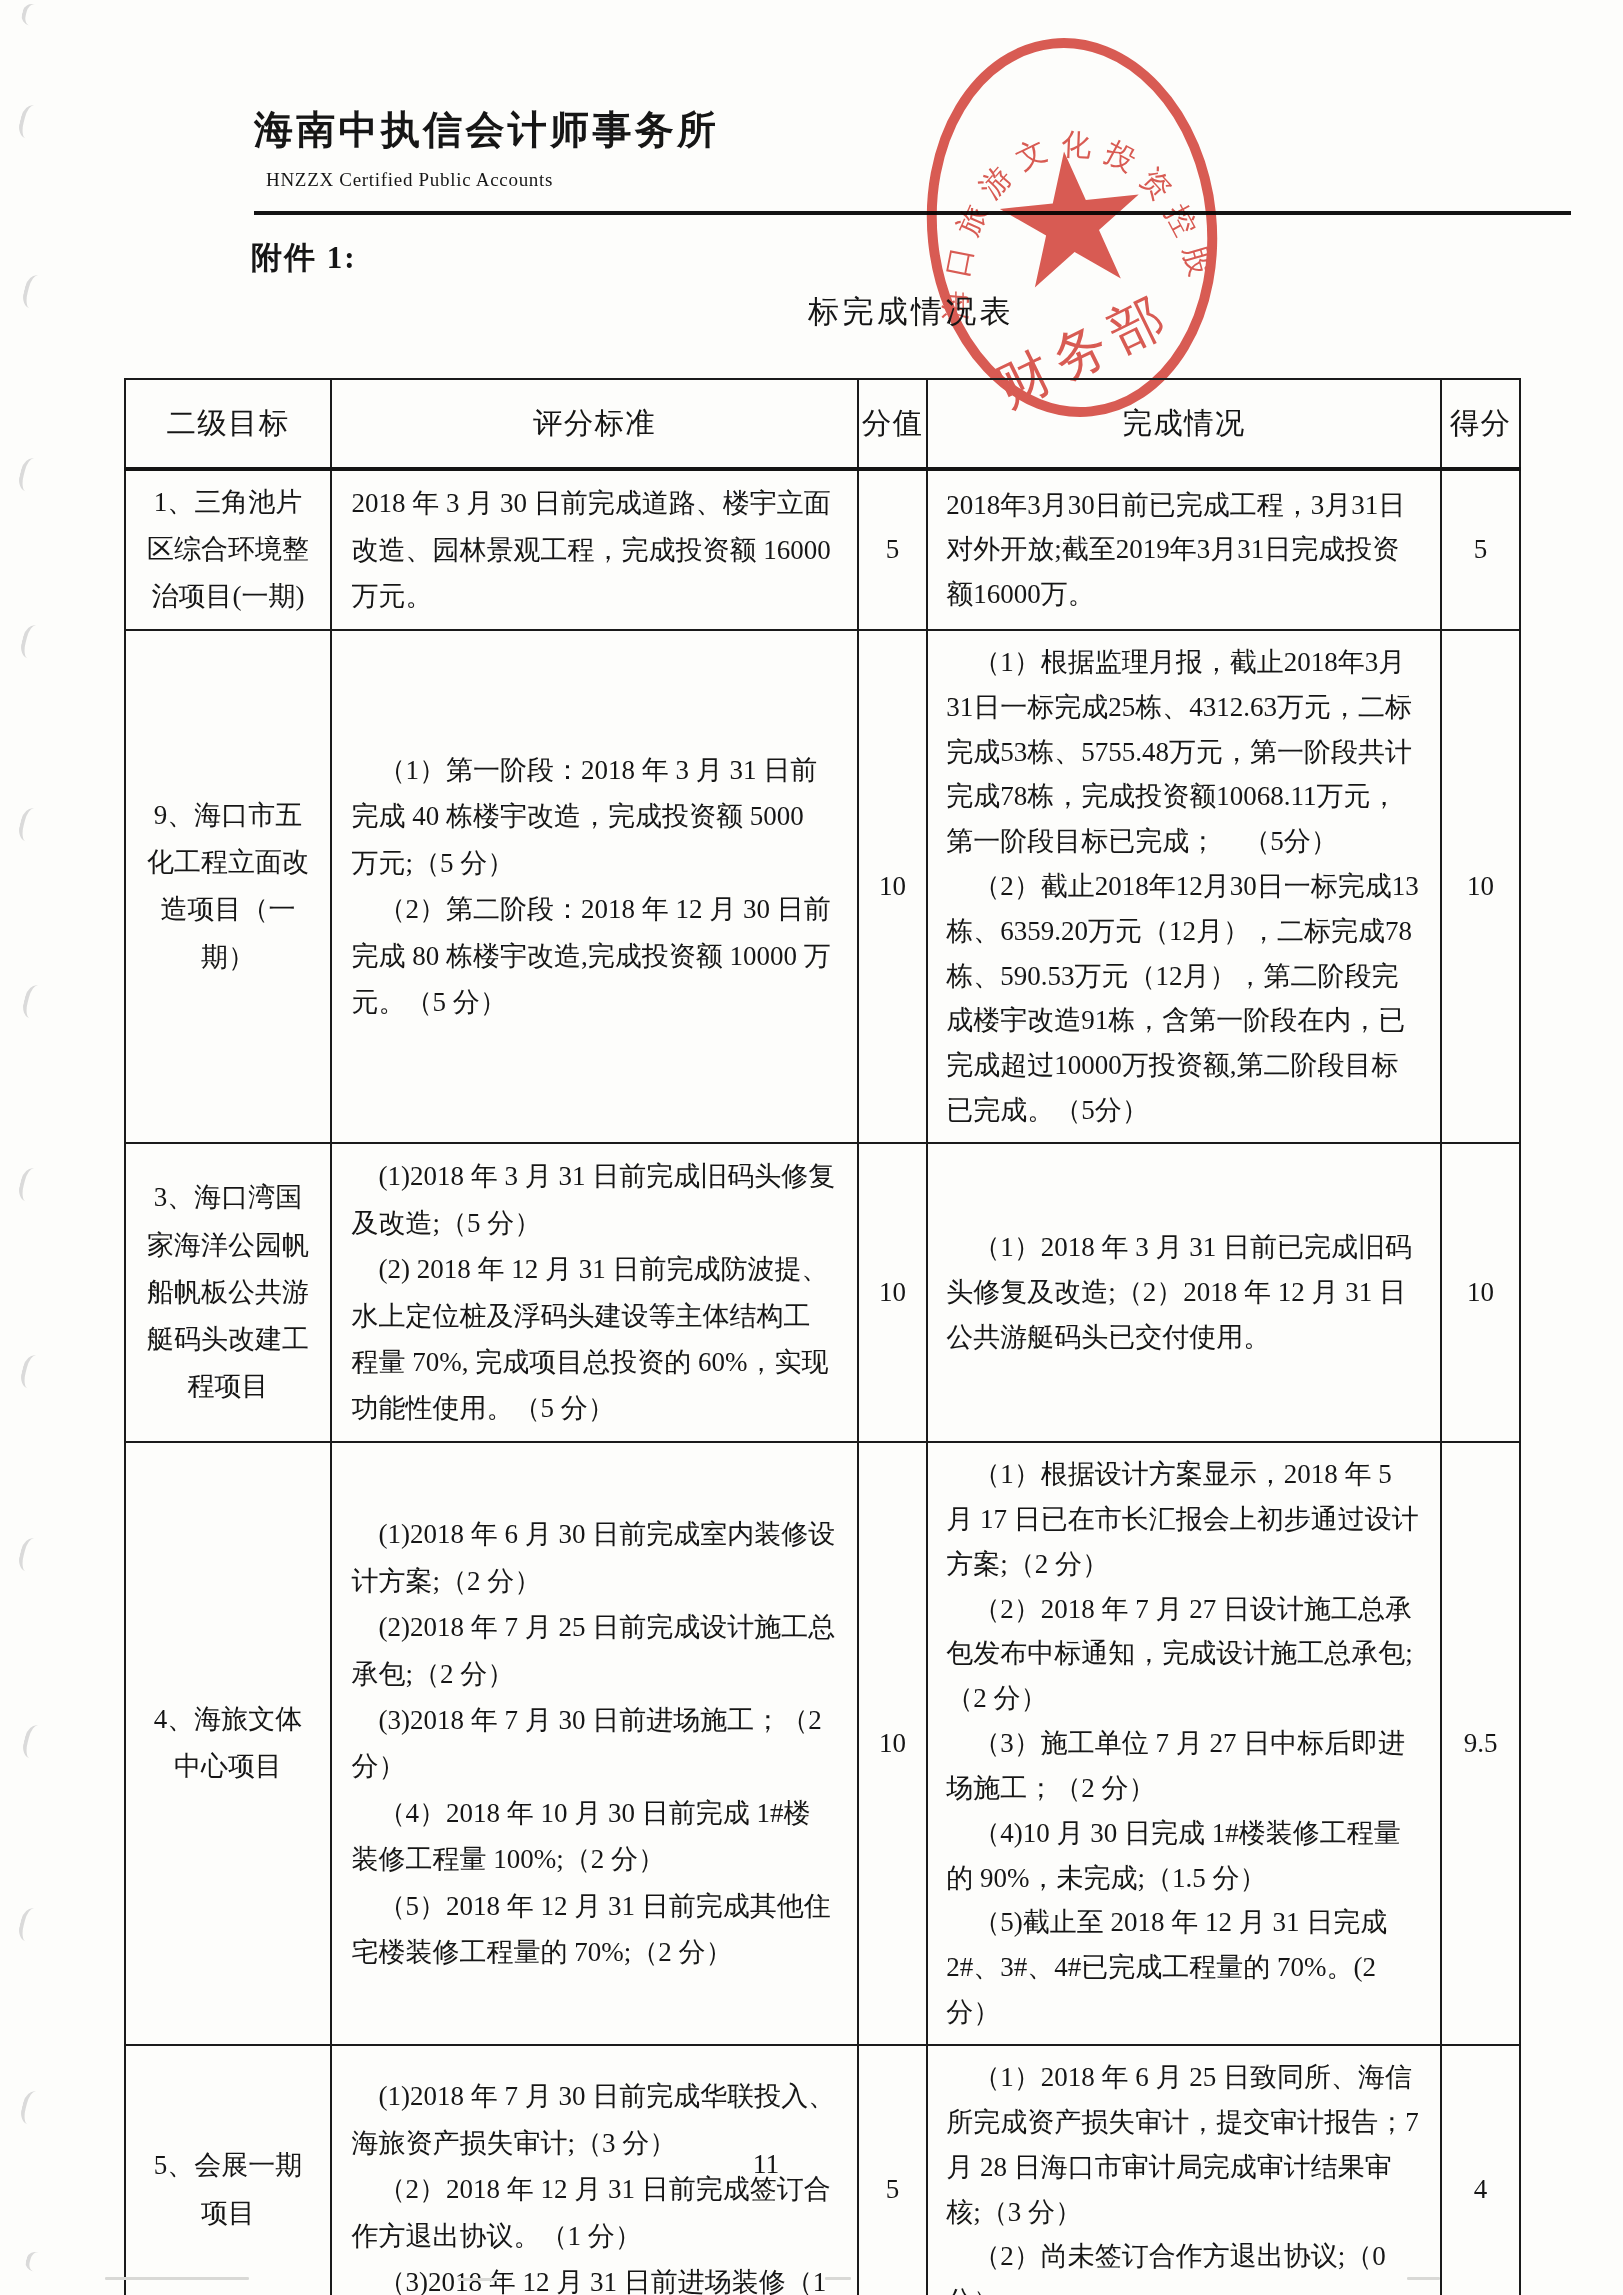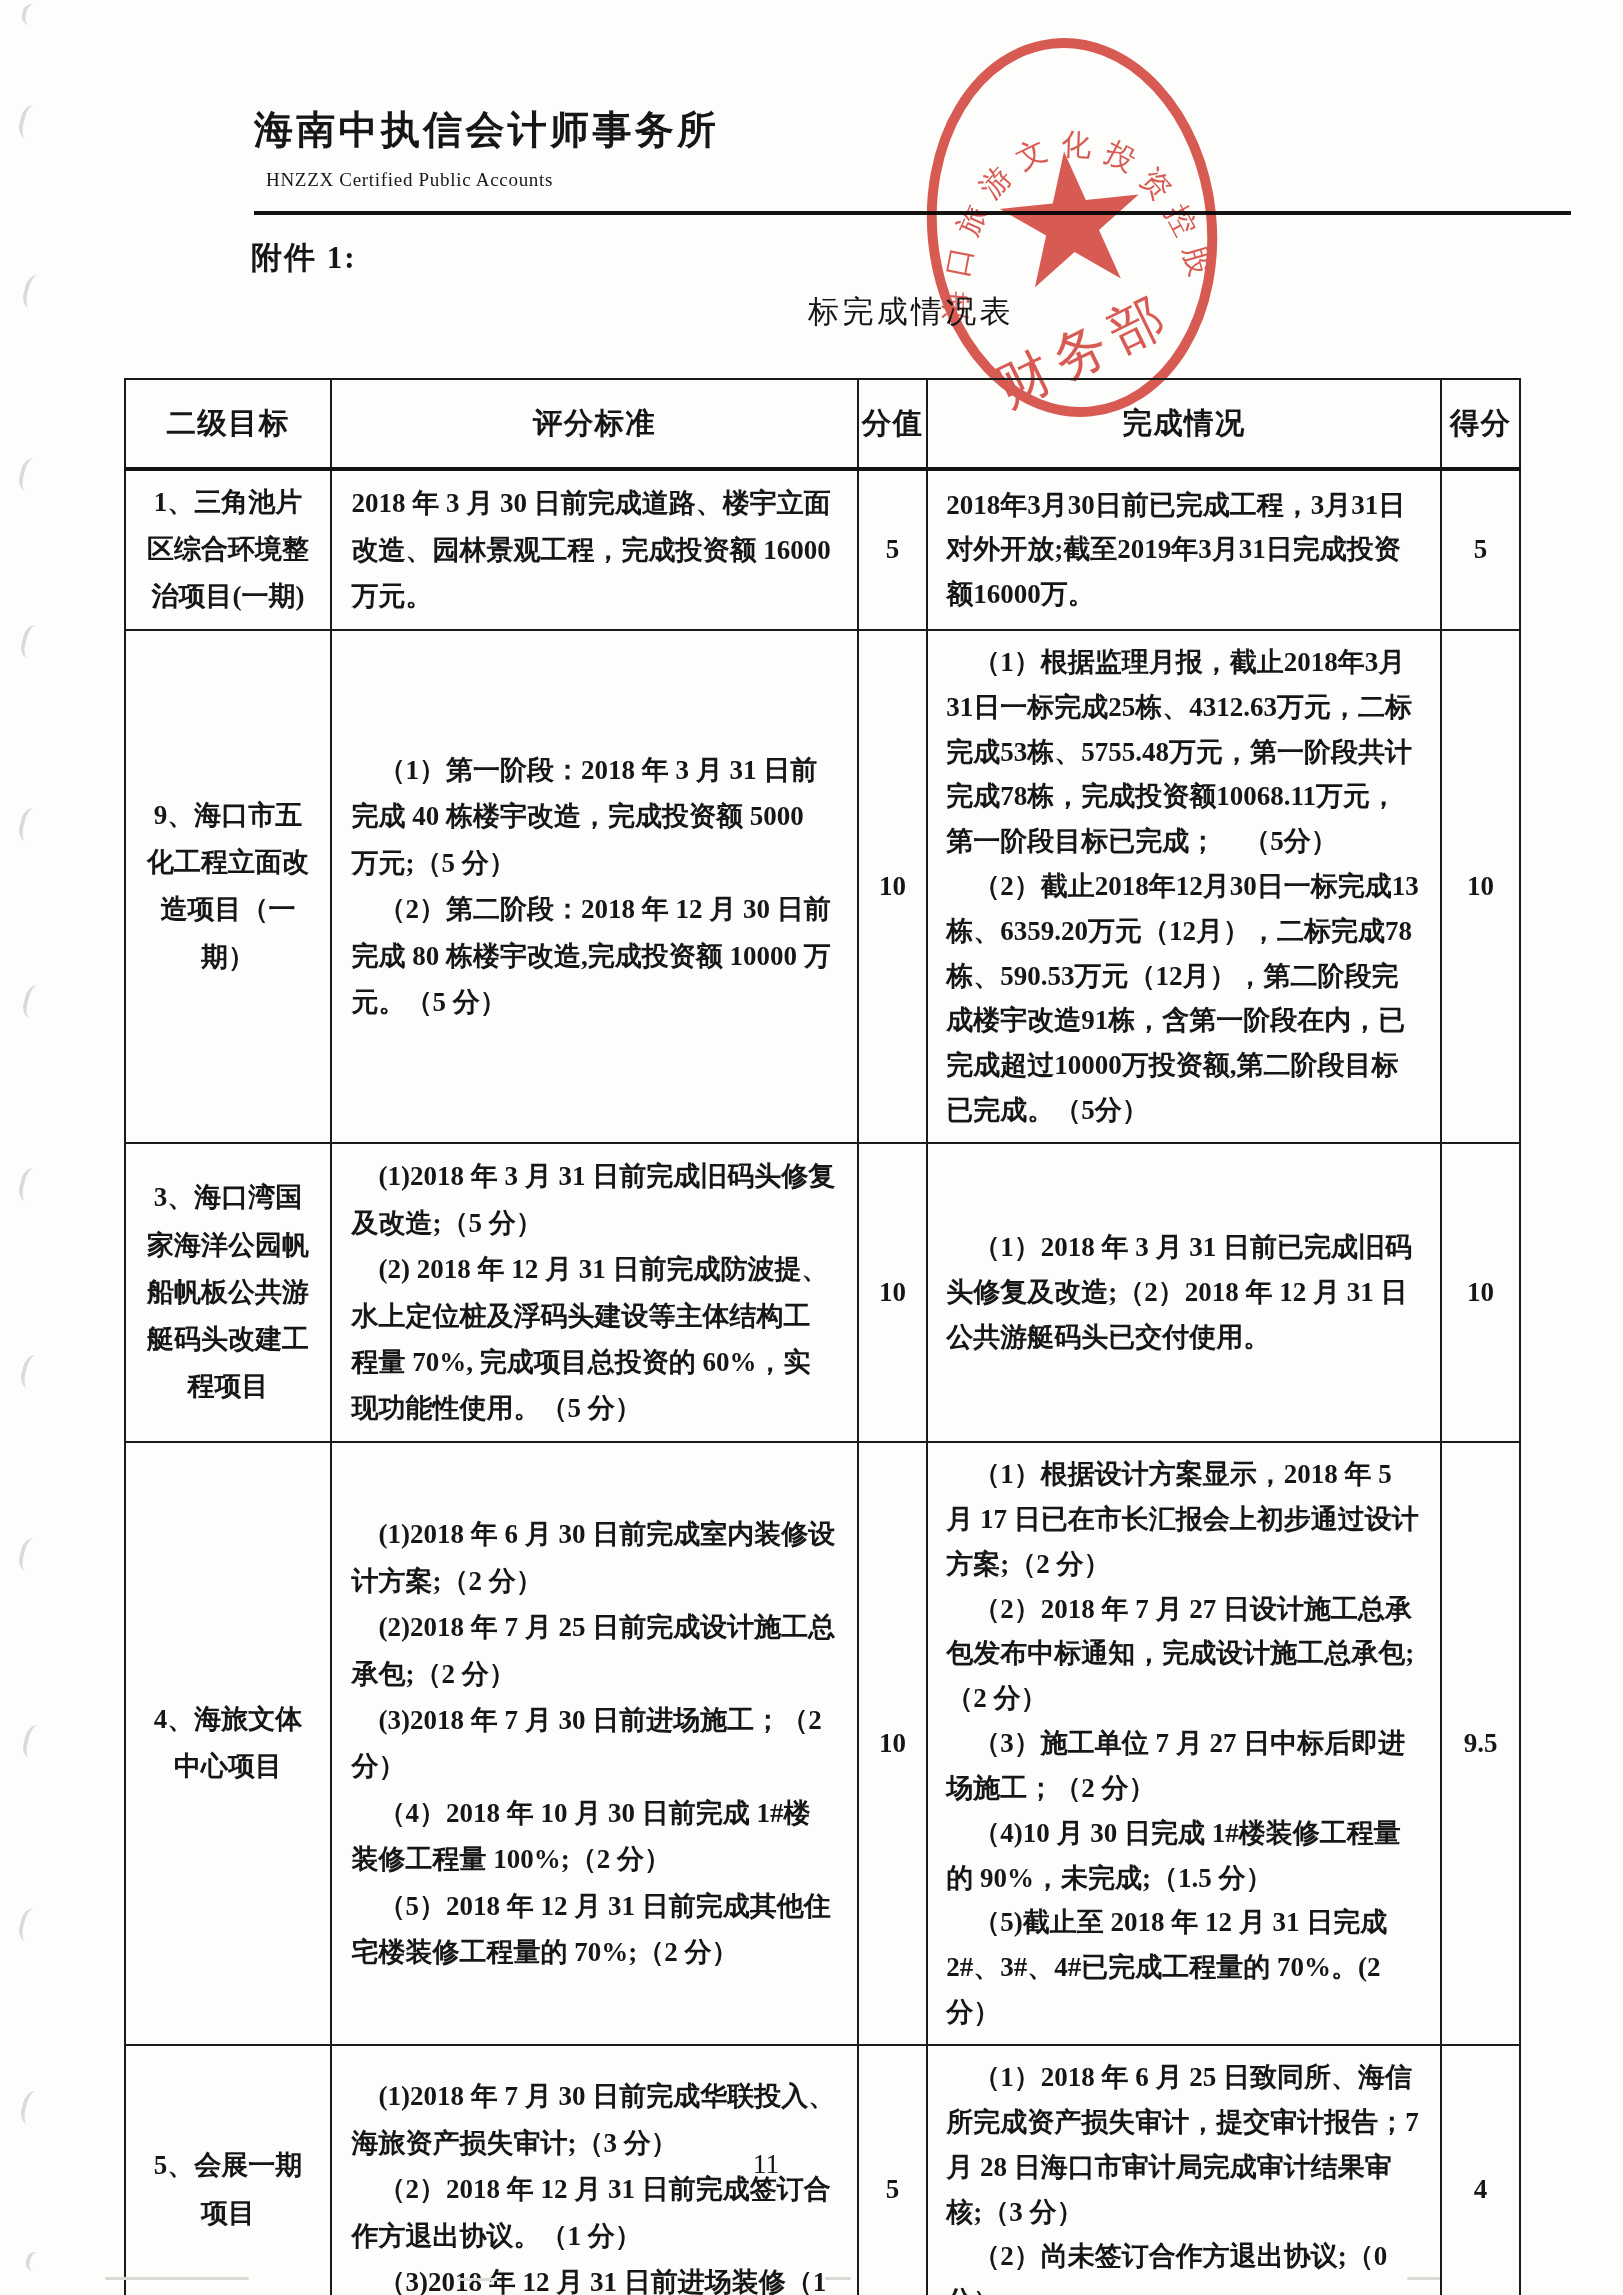--- a/index.html
+++ b/index.html
@@ -48,21 +48,21 @@
   .doc-title .l2{display:block;text-align:center;}
 
   
   table.main{
     position:absolute;left:124px;top:378px;
     width:1394px;border-collapse:collapse;table-layout:fixed;
     font-size:27px;
   }
   table.main th,table.main td{
     border:2.6px solid #1b1b1b;vertical-align:middle;
-    font-weight:bold;
+    font-weight:normal;
   }
   table.main tr.hdr th{
     border-bottom:4.6px solid #141414;
     font-size:29.5px;text-align:center;letter-spacing:1.3px;
     height:85px;line-height:1.5;
   }
   td.obj{text-align:center;padding:6.5px 14.4px;line-height:1.75;}
   td.crit{text-align:left;padding:9.2px 19.6px;line-height:1.72;white-space:pre-line;}
   td.pts{text-align:center;}
   td.comp{text-align:left;padding:9.2px 18.3px;line-height:1.66;white-space:pre-line;}

